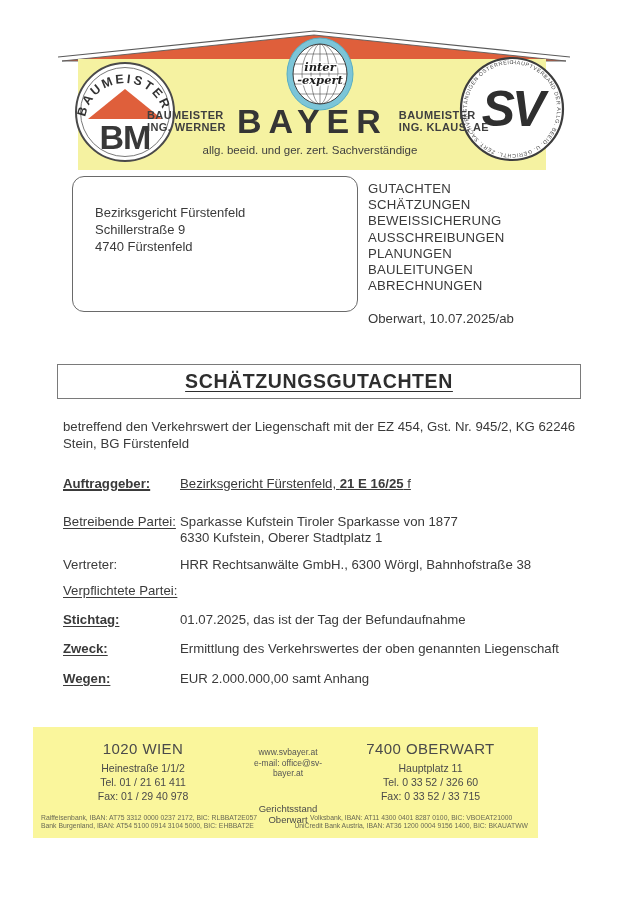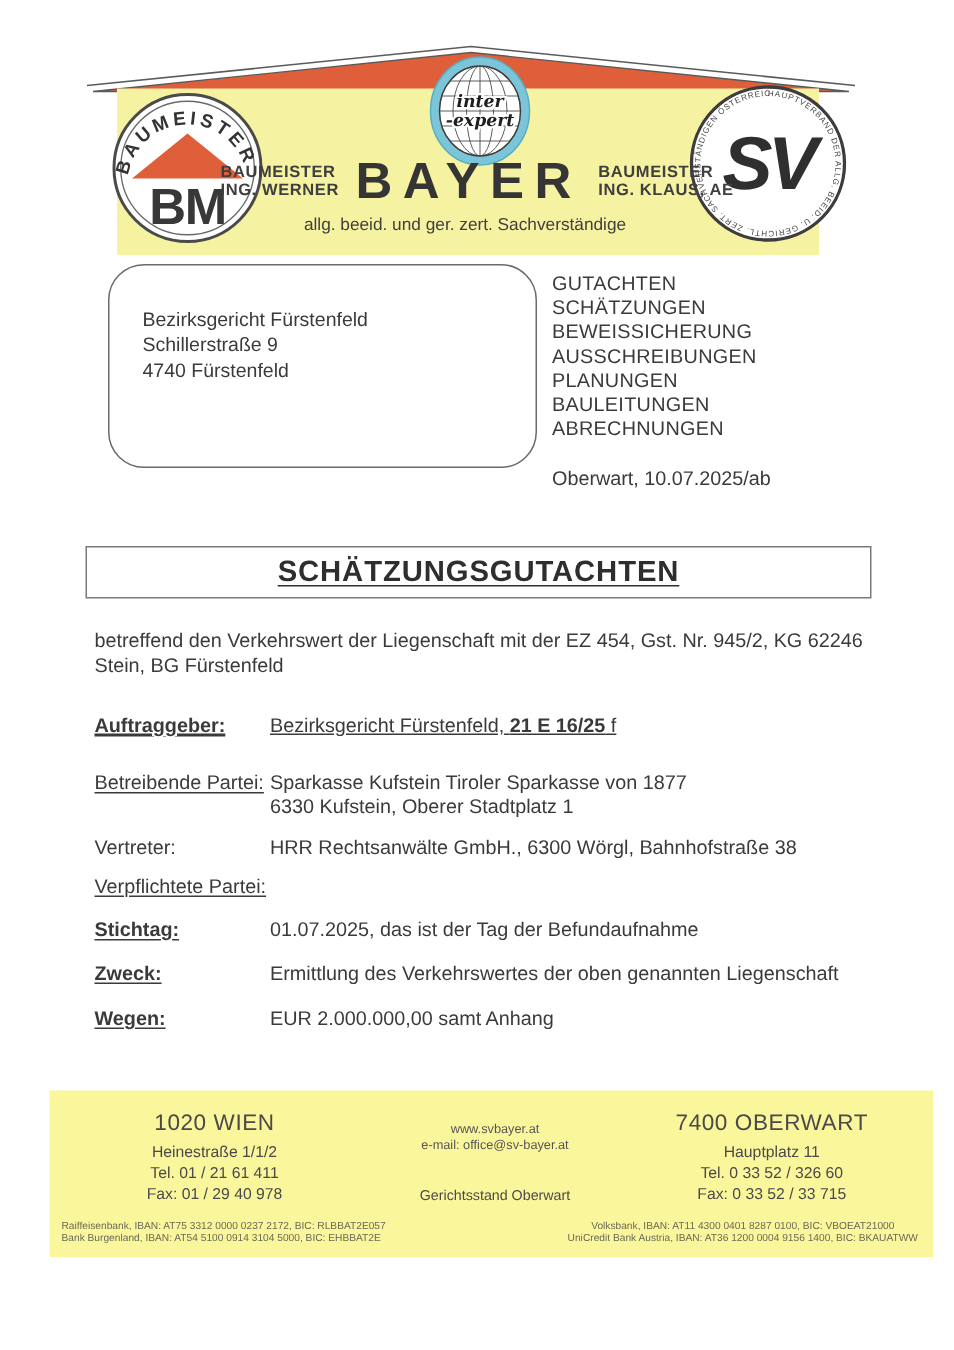--- a/index.html
+++ b/index.html
@@ -17,21 +17,21 @@
   .bm-logo { position:absolute; left:74px; top:33px; width:102px; height:102px; }
   .sv-logo { position:absolute; left:458px; top:27px; width:108px; height:108px; }
   .globe-logo { position:absolute; left:286px; top:9px; width:68px; height:74px; }
   .brand-row { position:absolute; left:0; top:76px; width:636px; display:flex; align-items:center; justify-content:center; gap:11px; }
   .brand-small { font-size:11px; font-weight:700; line-height:12px; letter-spacing:0.4px; color:#3f3f3f; white-space:nowrap; }
   .brand-name { font-size:34px; font-weight:700; letter-spacing:7px; color:#353535; line-height:34px; }
   .brand-sub { position:absolute; left:0; top:116px; width:620px; text-align:center; font-size:11.5px; color:#3f3f3f; }
 
   
   .addr-box { position:absolute; left:72px; top:176px; width:286px; height:136px;
-    border:1.4px solid #6a6a6a; border-radius:24px; padding:27px 14px 0 22px;
+    border:1.4px solid #6a6a6a; border-radius:12px; padding:27px 14px 0 22px;
     font-size:13px; line-height:17px; }
   .services { position:absolute; left:368px; top:181px; font-size:13.2px; line-height:16.2px; letter-spacing:0.2px; }
   .services div { white-space:nowrap; }
   .meta-date { position:absolute; left:368px; top:311px; font-size:13.2px; }
   .meta-ref  { position:absolute; left:368px; top:328px; font-size:13.2px;margin-top:43px; }
 
   
   .title-box { position:absolute; left:57px; top:364px; width:524px; height:35px;
     border:1.2px solid #7a7a7a; display:flex; align-items:center; justify-content:center; background:#fff; }
   .title-text { font-size:19.5px; font-weight:700; letter-spacing:0.6px; color:#2e2e2e;
@@ -42,21 +42,21 @@
   .fields { position:absolute; left:63px; top:476px; width:525px; font-size:13.2px; line-height:16.5px; }
   .frow { display:flex; align-items:flex-start; }
   .flabel { width:117px; flex:none; }
   .fvalue { flex:1; }
   .u { text-decoration:underline; text-underline-offset:2px; }
   .b { font-weight:700; }
   .mb21 { margin-bottom:21px;text-decoration:underline; } .mb10 { margin-bottom:10px; }
   .mb12 { margin-bottom:12px; } .mb13 { margin-bottom:13px; }
 
   
-  .footer { position:absolute; left:33px; top:727px; width:589px; height:111px; background:#FAF69C; }
+  .footer { position:absolute; left:33px; top:727px; width:505px; height:111px; background:#FAF69C; }
   .fcols { display:flex; padding-top:13px; }
   .fcol-left { width:220px; text-align:center; }
   .fcol-center { flex:1; text-align:center; padding-top:7px; }
   .fcol-right { width:215px; text-align:center; }
   .fcity { font-size:15px; letter-spacing:0.4px; color:#4a4a4a; margin-bottom:4px; white-space:nowrap; }
   .fline { font-size:10.5px; line-height:14px; color:#4a4a4a; white-space:nowrap; }
   .fweb { font-size:8.5px; line-height:10.5px; color:#555; }
   .fcourt { font-size:9.5px; margin-top:24px; color:#4a4a4a; }
   .banks { position:absolute; left:8px; right:10px; bottom:7px; display:flex; justify-content:space-between;
     font-size:6.8px; line-height:8.6px; color:#6a6a55; }

